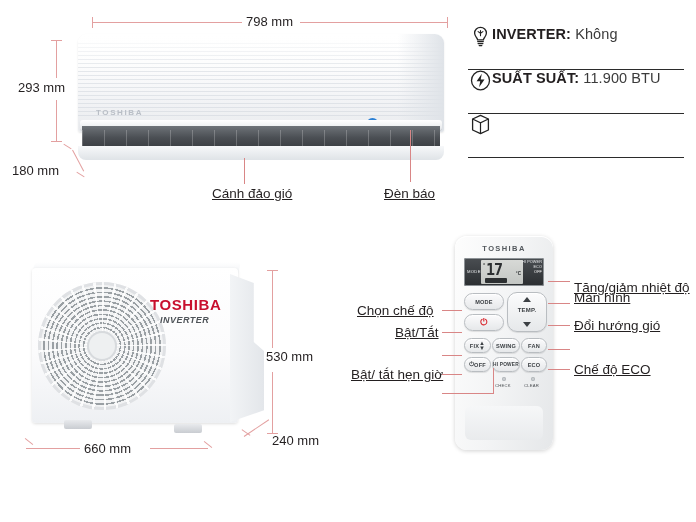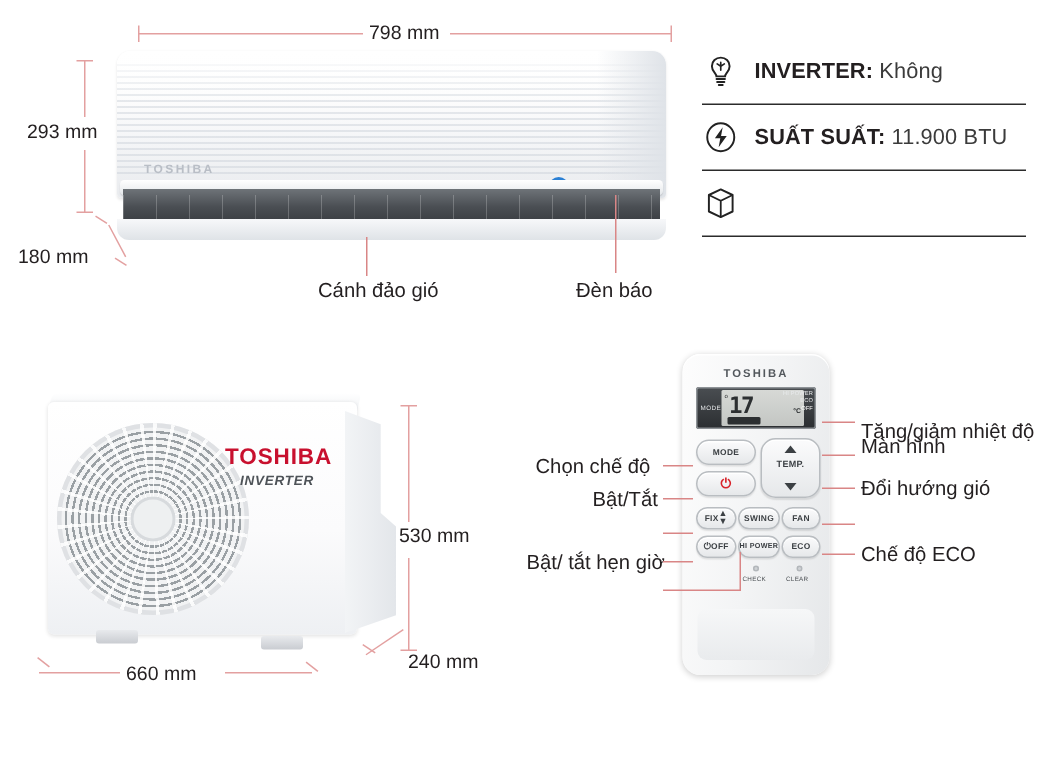--- a/index.html
+++ b/index.html
@@ -16,21 +16,21 @@
 
   
   .dimline{position:absolute;background:#e3a0a0;}
   .dimline.h{height:1px;}
   .dimline.v{width:1px;}
   .tick{position:absolute;background:#e3a0a0;}
   .dimtext{position:absolute;font-size:13px;color:#231f20;white-space:nowrap;}
   .leader{position:absolute;background:#d98686;}
   .leader.h{height:1px;}
   .leader.v{width:1px;}
-  .calloutText{position:absolute;font-size:13.5px;color:#231f20;white-space:nowrap;}
+  .calloutText{position:absolute;font-size:13.5px;color:#231f20;white-space:nowrap;text-decoration:underline;}
 
   
   .indoor{position:absolute;left:78px;top:34px;width:366px;height:128px;}
   .indoor .body{
     position:absolute;left:0;top:0;width:366px;height:98px;
     border-radius:9px 9px 3px 3px;
     background:
       linear-gradient(180deg,#ffffff 0%,#fdfdfd 30%,#f4f5f7 62%,#e9ebee 100%);
     box-shadow:inset 0 1px 0 #fff, 0 1px 2px rgba(0,0,0,.10);
     overflow:hidden;
@@ -137,21 +137,21 @@
     font-size:15px;font-weight:bold;letter-spacing:.6px;color:#c8102e;
   }
   .inv-outdoor{
     position:absolute;left:136px;top:57px;
     font-size:9px;font-style:italic;font-weight:bold;letter-spacing:.5px;color:#4e5358;
   }
   .foot{position:absolute;height:9px;background:linear-gradient(180deg,#e8eaed,#c9ccd1);border-radius:2px;}
 
   
   .specs{position:absolute;left:468px;top:26px;width:216px;}
-  .specrow{display:flex;align-items:center;gap:11px;height:43px;border-bottom:1.3px solid #2b2b2b;}
+  .specrow{display:flex;align-items:flex-start;height:43px;border-bottom:1.3px solid #2b2b2b;}
   .specrow .ico{width:24px;display:flex;justify-content:center;align-items:center;flex:none;}
   .specrow .txt{font-size:14.5px;letter-spacing:.1px;}
   .specrow .txt b{font-weight:bold;}
   .specrow .txt span{font-weight:normal;color:#3b3b3b;}
 
   
   .remote{
     position:absolute;left:455px;top:236px;width:98px;height:214px;
     border-radius:12px;
     background:linear-gradient(100deg,#fdfdfd 0%,#f3f4f5 50%,#e5e7e9 100%);
@@ -162,22 +162,22 @@
     font-size:7.5px;font-weight:bold;letter-spacing:1.4px;color:#53585d;
   }
   .lcd{
     position:absolute;left:9px;top:22px;width:80px;height:28px;
     background:linear-gradient(180deg,#4a4e52,#2b2e31);
     border-radius:2px;
     box-shadow:inset 0 0 0 1px #8d9296;
   }
   .lcd .modelbl{position:absolute;left:3px;top:11px;font-size:4.2px;color:#e8eaec;letter-spacing:.3px;}
   .lcd .screen{
-    position:absolute;left:17px;top:2px;width:28px;height:24px;
-    background:linear-gradient(180deg,#d7d9d6,#c3c6c3);border-radius:1px;padding-left:27px;
+    position:absolute;left:17px;top:2px;width:42px;height:24px;
+    background:linear-gradient(180deg,#d7d9d6,#c3c6c3);border-radius:1px;
   }
   .lcd .digits{
     position:absolute;left:5px;top:3px;
     font-family:"DejaVu Sans Mono", monospace;
     font-size:15px;font-weight:bold;color:#2c2f31;letter-spacing:-1px;line-height:15px;
   }
   .lcd .degc{position:absolute;right:2px;top:11px;font-size:4.6px;color:#2c2f31;font-weight:bold;}
   .lcd .deg2{position:absolute;left:2px;top:1px;font-size:4px;color:#2c2f31;}
   .lcd .barrow{
     position:absolute;left:4px;bottom:1px;width:22px;height:5px;

